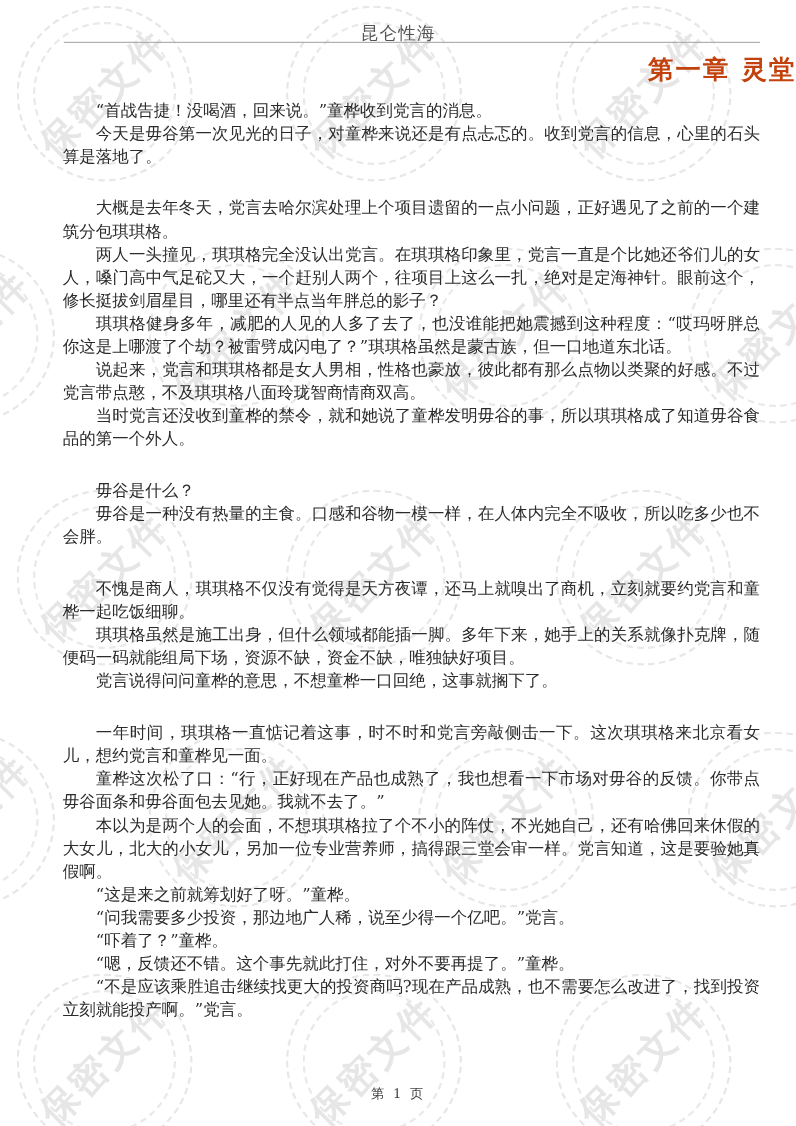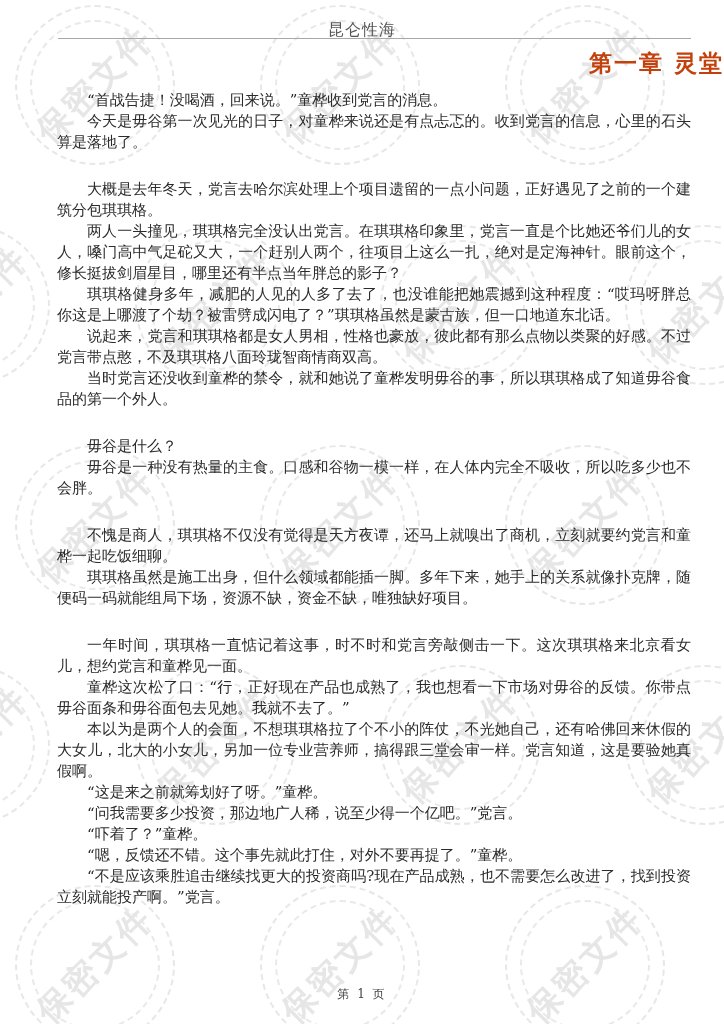--- a/index.html
+++ b/index.html
@@ -160,20 +160,21 @@
         <p class="para">今天是毋谷第一次见光的日子，对童桦来说还是有点忐忑的。收到党言的信息，心里的石头算是落地了。</p>
         <p class="para gap">大概是去年冬天，党言去哈尔滨处理上个项目遗留的一点小问题，正好遇见了之前的一个建筑分包琪琪格。</p>
         <p class="para">两人一头撞见，琪琪格完全没认出党言。在琪琪格印象里，党言一直是个比她还爷们儿的女人，嗓门高中气足砣又大，一个赶别人两个，往项目上这么一扎，绝对是定海神针。眼前这个，修长挺拔剑眉星目，哪里还有半点当年胖总的影子？</p>
         <p class="para">琪琪格健身多年，减肥的人见的人多了去了，也没谁能把她震撼到这种程度：“哎玛呀胖总你这是上哪渡了个劫？被雷劈成闪电了？”琪琪格虽然是蒙古族，但一口地道东北话。</p>
         <p class="para">说起来，党言和琪琪格都是女人男相，性格也豪放，彼此都有那么点物以类聚的好感。不过党言带点憨，不及琪琪格八面玲珑智商情商双高。</p>
         <p class="para">当时党言还没收到童桦的禁令，就和她说了童桦发明毋谷的事，所以琪琪格成了知道毋谷食品的第一个外人。</p>
         <p class="para gap">毋谷是什么？</p>
         <p class="para">毋谷是一种没有热量的主食。口感和谷物一模一样，在人体内完全不吸收，所以吃多少也不会胖。</p>
         <p class="para gap">不愧是商人，琪琪格不仅没有觉得是天方夜谭，还马上就嗅出了商机，立刻就要约党言和童桦一起吃饭细聊。</p>
         <p class="para">琪琪格虽然是施工出身，但什么领域都能插一脚。多年下来，她手上的关系就像扑克牌，随便码一码就能组局下场，资源不缺，资金不缺，唯独缺好项目。</p>
+        <p class="para">党言说得问问童桦的意思，不想童桦一口回绝，这事就搁下了。</p>
         <p class="para gap">一年时间，琪琪格一直惦记着这事，时不时和党言旁敲侧击一下。这次琪琪格来北京看女儿，想约党言和童桦见一面。</p>
         <p class="para">童桦这次松了口：“行，正好现在产品也成熟了，我也想看一下市场对毋谷的反馈。你带点毋谷面条和毋谷面包去见她。我就不去了。”</p>
         <p class="para">本以为是两个人的会面，不想琪琪格拉了个不小的阵仗，不光她自己，还有哈佛回来休假的大女儿，北大的小女儿，另加一位专业营养师，搞得跟三堂会审一样。党言知道，这是要验她真假啊。</p>
         <p class="para">“这是来之前就筹划好了呀。”童桦。</p>
         <p class="para">“问我需要多少投资，那边地广人稀，说至少得一个亿吧。”党言。</p>
         <p class="para">“吓着了？”童桦。</p>
         <p class="para">“嗯，反馈还不错。这个事先就此打住，对外不要再提了。”童桦。</p>
         <p class="para">“不是应该乘胜追击继续找更大的投资商吗?现在产品成熟，也不需要怎么改进了，找到投资立刻就能投产啊。”党言。</p>
       </div>
 

